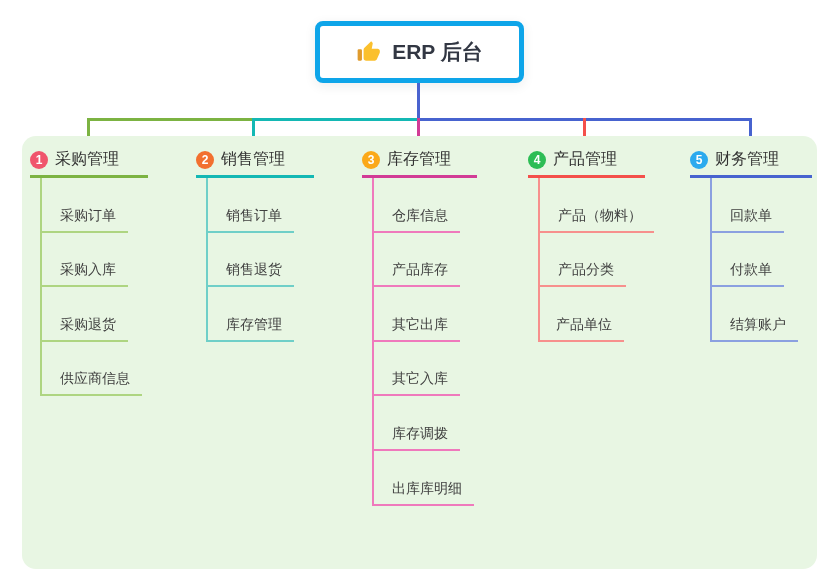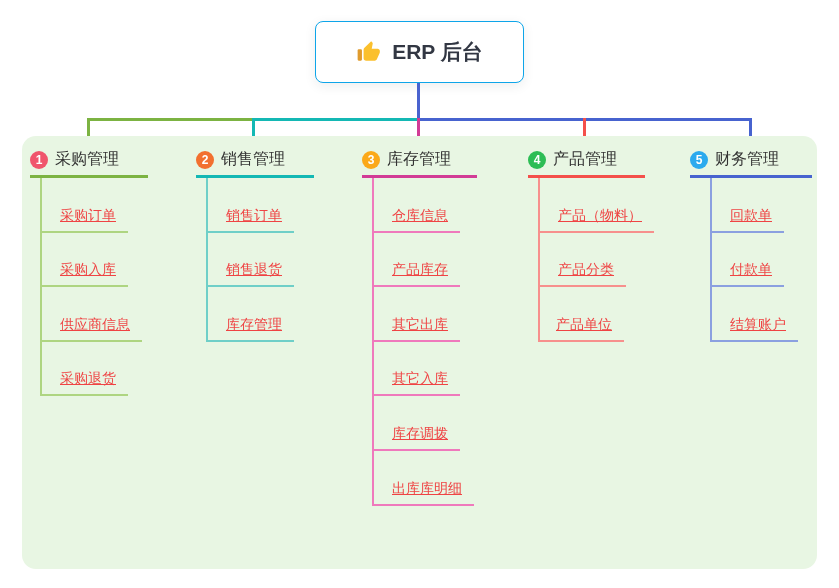--- a/index.html
+++ b/index.html
@@ -3,21 +3,21 @@
 <meta charset="utf-8">
 <style>
   html,body{margin:0;padding:0;background:#ffffff;}
   .canvas{
     position:relative;width:839px;height:588px;background:#ffffff;overflow:hidden;
     font-family:"Liberation Sans","DejaVu Sans",sans-serif;
   }
   
   .root-card{
     position:absolute;left:315px;top:21px;width:209px;height:62px;
-    background:#ffffff;border:1px solid #0ea5e9;border-radius:8px;
+    background:#ffffff;border:5px solid #0ea5e9;border-radius:8px;
     box-shadow:0 3px 12px rgba(31,35,41,.08);
     display:flex;align-items:center;justify-content:center;gap:10px;
     font-size:21px;font-weight:600;color:#323743;box-sizing:border-box;
     cursor:default;
   }
   .root-card .icon{display:inline-flex;width:26px;height:26px;}
   
   .seg,.vert{position:absolute;}
   .seg{height:3px;}
   .vert{width:3px;}
@@ -37,21 +37,21 @@
     width:18px;height:18px;border-radius:50%;flex:0 0 18px;
     display:inline-flex;align-items:center;justify-content:center;
     color:#ffffff;font-size:12px;font-weight:700;line-height:1;
   }
   .children{margin-left:10px;border-left:2px solid #000;}
   .child{
     height:54.6px;width:max-content;
     display:flex;align-items:flex-end;
     padding:0 12px 6px 18px;box-sizing:border-box;
     border-bottom:2px solid #c4b5fd;
-    font-size:14px;color:#ef4444;white-space:nowrap;text-decoration:underline;
+    font-size:14px;color:#404040;white-space:nowrap;
   }
 </style>
 </head>
 <body>
 
 <div class="canvas">
 
   <div class="root-card">
     <span class="icon">
       <svg viewBox="0 0 24 24" width="26" height="26" aria-hidden="true">
@@ -85,25 +85,25 @@
     <div class="children" style="border-left-color: rgb(174, 213, 129);">
   <div class="child" style="border-bottom-color: rgb(174, 213, 129);">
     <span class="child-label">采购订单</span>
   </div>
 
   <div class="child" style="border-bottom-color: rgb(174, 213, 129);">
     <span class="child-label">采购入库</span>
   </div>
 
   <div class="child" style="border-bottom-color: rgb(174, 213, 129);">
+    <span class="child-label">采购退货</span>
+  </div>
+
+  <div class="child" style="border-bottom-color: rgb(174, 213, 129);">
     <span class="child-label">供应商信息</span>
-  </div>
-
-  <div class="child" style="border-bottom-color: rgb(174, 213, 129);">
-    <span class="child-label">采购退货</span>
   </div>
 </div>
   </div>
 
   <div class="branch" style="left: 196px;">
     <div class="branch-title" style="width: 118px; border-bottom-color: rgb(20, 184, 180);">
       <span class="badge" style="background: rgb(242, 112, 47);">2</span>
       <span class="branch-label">销售管理</span>
     </div>
     <div class="children" style="border-left-color: rgb(111, 207, 200);">

